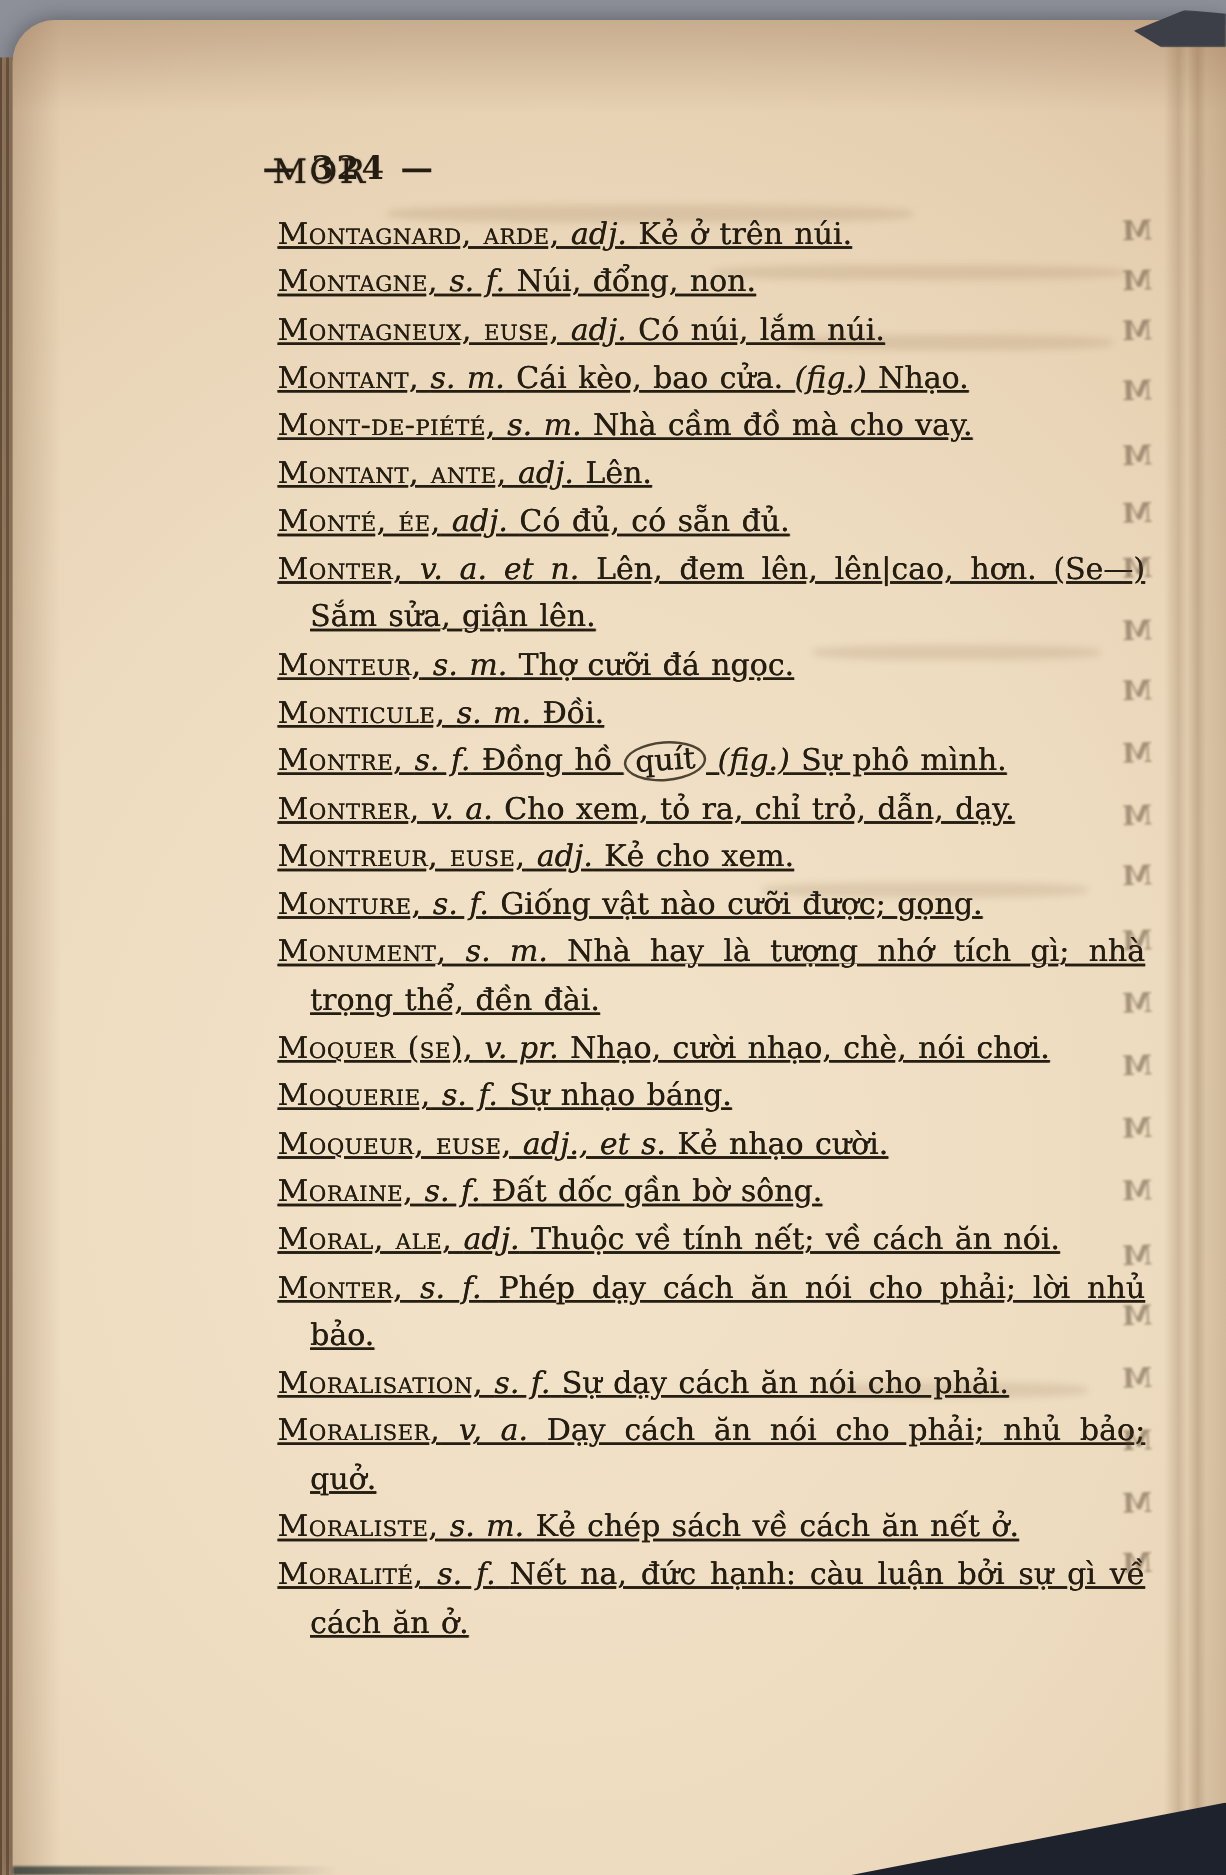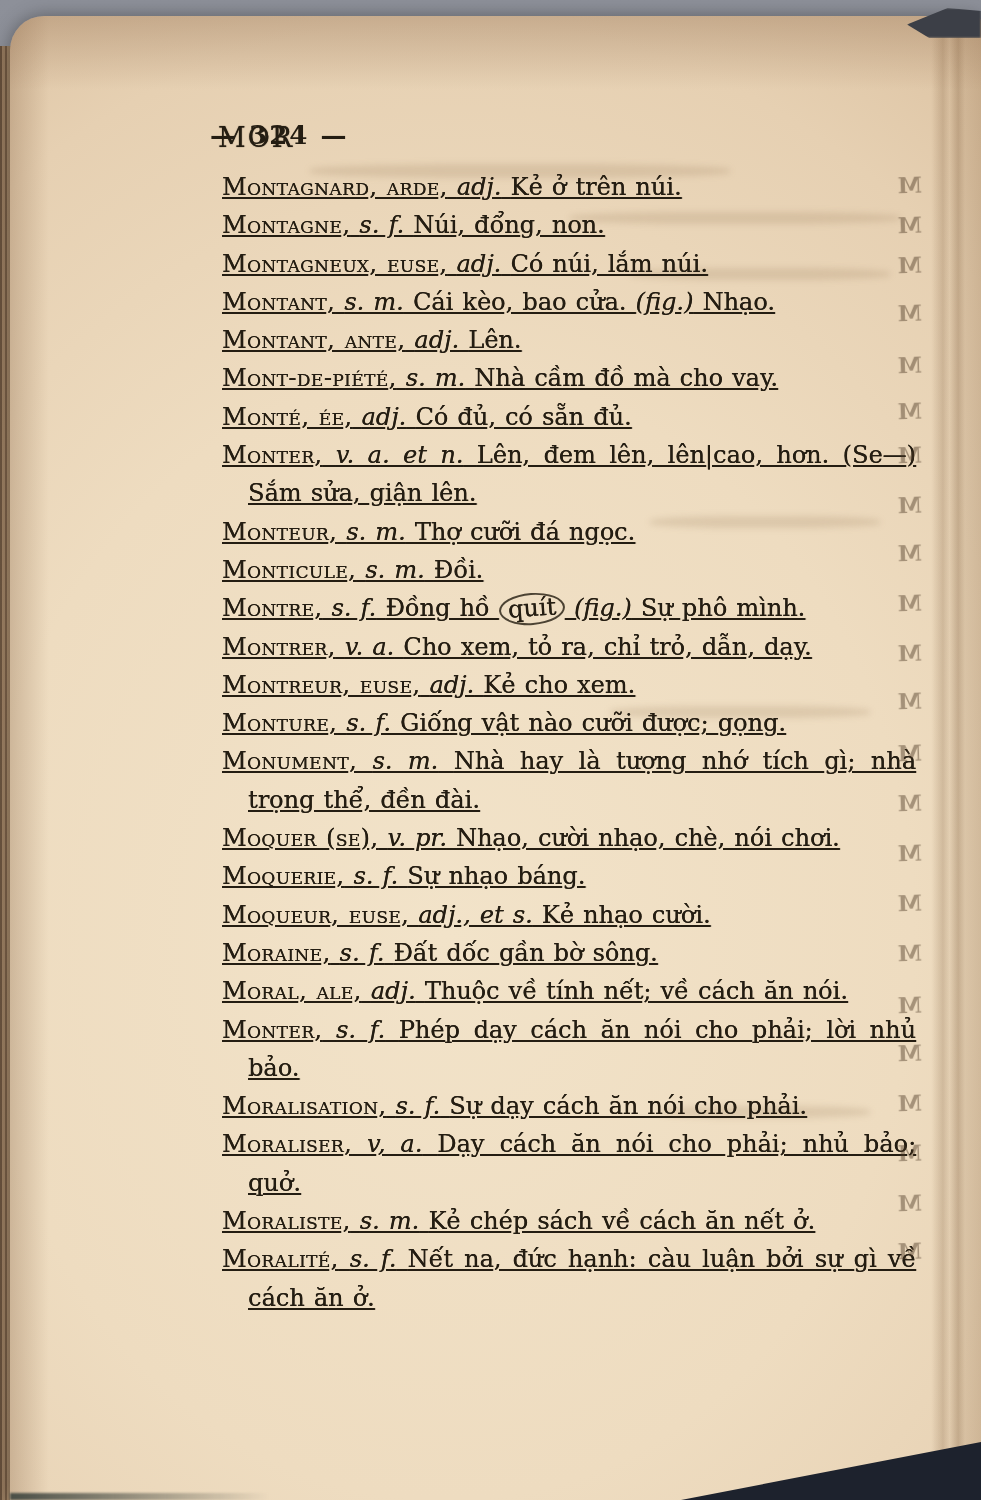--- a/index.html
+++ b/index.html
@@ -120,22 +120,22 @@
     <div class="header">
       <span class="running">MOR</span>
       <span class="pageno">— 324 —</span>
     </div>
 
     <div id="entries" class="entries">
         <p class="entry"><span class="head">Montagnard, arde,</span> <span class="pos">adj.</span> <span class="rom">Kẻ ở trên núi.</span></p>
         <p class="entry"><span class="head">Montagne,</span> <span class="pos">s. f.</span> <span class="rom">Núi, đổng, non.</span></p>
         <p class="entry"><span class="head">Montagneux, euse,</span> <span class="pos">adj.</span> <span class="rom">Có núi, lắm núi.</span></p>
         <p class="entry"><span class="head">Montant,</span> <span class="pos">s. m.</span> <span class="rom">Cái kèo, bao cửa. </span><span class="it">(fig.)</span><span class="rom"> Nhạo.</span></p>
+        <p class="entry"><span class="head">Mont-de-piété,</span> <span class="pos">s. m.</span> <span class="rom">Nhà cầm đồ mà cho vay.</span></p>
         <p class="entry"><span class="head">Montant, ante,</span> <span class="pos">adj.</span> <span class="rom">Lên.</span></p>
-        <p class="entry"><span class="head">Mont-de-piété,</span> <span class="pos">s. m.</span> <span class="rom">Nhà cầm đồ mà cho vay.</span></p>
         <p class="entry"><span class="head">Monté, ée,</span> <span class="pos">adj.</span> <span class="rom">Có đủ, có sẵn đủ.</span></p>
         <p class="entry"><span class="head">Monter,</span> <span class="pos">v. a. et n.</span> <span class="rom">Lên, đem lên, lên|cao, hơn. (Se—) Sắm sửa, giận lên.</span></p>
         <p class="entry"><span class="head">Monteur,</span> <span class="pos">s. m.</span> <span class="rom">Thợ cưỡi đá ngọc.</span></p>
         <p class="entry"><span class="head">Monticule,</span> <span class="pos">s. m.</span> <span class="rom">Đồi.</span></p>
         <p class="entry"><span class="head">Montre,</span> <span class="pos">s. f.</span> <span class="rom">Đồng hồ </span><span class="circled">quít</span><span class="rom"> </span><span class="it">(fig.)</span><span class="rom"> Sự phô mình.</span></p>
         <p class="entry"><span class="head">Montrer,</span> <span class="pos">v. a.</span> <span class="rom">Cho xem, tỏ ra, chỉ trỏ, dẫn, dạy.</span></p>
         <p class="entry"><span class="head">Montreur, euse,</span> <span class="pos">adj.</span> <span class="rom">Kẻ cho xem.</span></p>
         <p class="entry"><span class="head">Monture,</span> <span class="pos">s. f.</span> <span class="rom">Giống vật nào cưỡi được; gọng.</span></p>
         <p class="entry"><span class="head">Monument,</span> <span class="pos">s. m.</span> <span class="rom">Nhà hay là tượng nhớ tích gì; nhà trọng thể, đền đài.</span></p>
         <p class="entry"><span class="head">Moquer (se),</span> <span class="pos">v. pr.</span> <span class="rom">Nhạo, cười nhạo, chè, nói chơi.</span></p>

